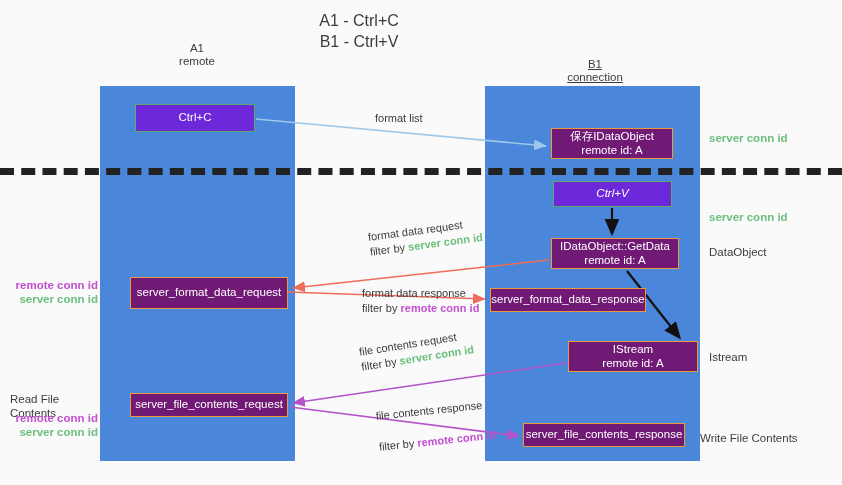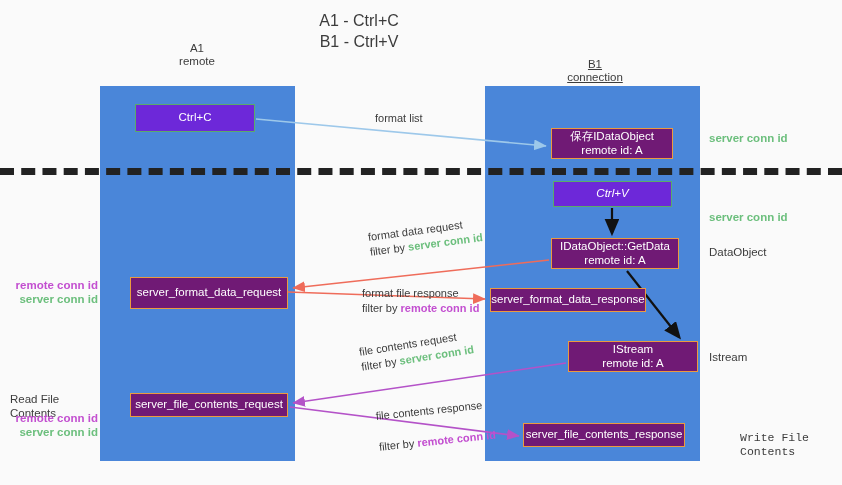--- a/index.html
+++ b/index.html
@@ -60,21 +60,21 @@
 
   
   .side{color:#3c3c3c;font-size:11.5px;line-height:14px;}
   .green-t{color:#6cbf7d;font-weight:bold;}
   .magenta-t{color:#c34fd0;font-weight:bold;}
 
   #lbl-sci-1{left:709px;top:131px;}
   #lbl-sci-2{left:709px;top:210px;}
   #lbl-dataobject{left:709px;top:245px;}
   #lbl-istream{left:709px;top:350px;}
-  #lbl-writefile{left:740px;top:431px;font-family:Liberation Mono, monospace;}
+  #lbl-writefile{left:700px;top:431px;}
 
   #lbl-left-conn{left:10px;top:278px;width:88px;text-align:right;}
   #lbl-readfile{left:10px;top:392px;width:88px;text-align:left;}
   #lbl-left-conn2{left:10px;top:411px;width:88px;text-align:right;}
   #lbl-left-conn span,#lbl-left-conn2 span{display:block;}
 
   
   .edge-lbl{color:#3c3c3c;font-size:11px;line-height:15px;white-space:nowrap;}
   .edge-lbl b{font-weight:bold;}
 
@@ -184,21 +184,21 @@
   <div class="abs edge-lbl" id="e-formatlist">
     <span class="row">format list</span>
   </div>
 
   <div class="abs edge-lbl" id="e-fdreq">
     <span class="row">format data request</span>
     <span class="row"><span>filter by </span><b class="green-t">server conn id</b></span>
   </div>
 
   <div class="abs edge-lbl" id="e-fdres">
-    <span class="row">format file response</span>
+    <span class="row">format data response</span>
     <span class="row"><span>filter by </span><b class="magenta-t">remote conn id</b></span>
   </div>
 
   <div class="abs edge-lbl" id="e-fcreq">
     <span class="row">file contents request</span>
     <span class="row"><span>filter by </span><b class="green-t">server conn id</b></span>
   </div>
 
   <div class="abs edge-lbl" id="e-fcres">
     <span class="row">file contents response</span>

